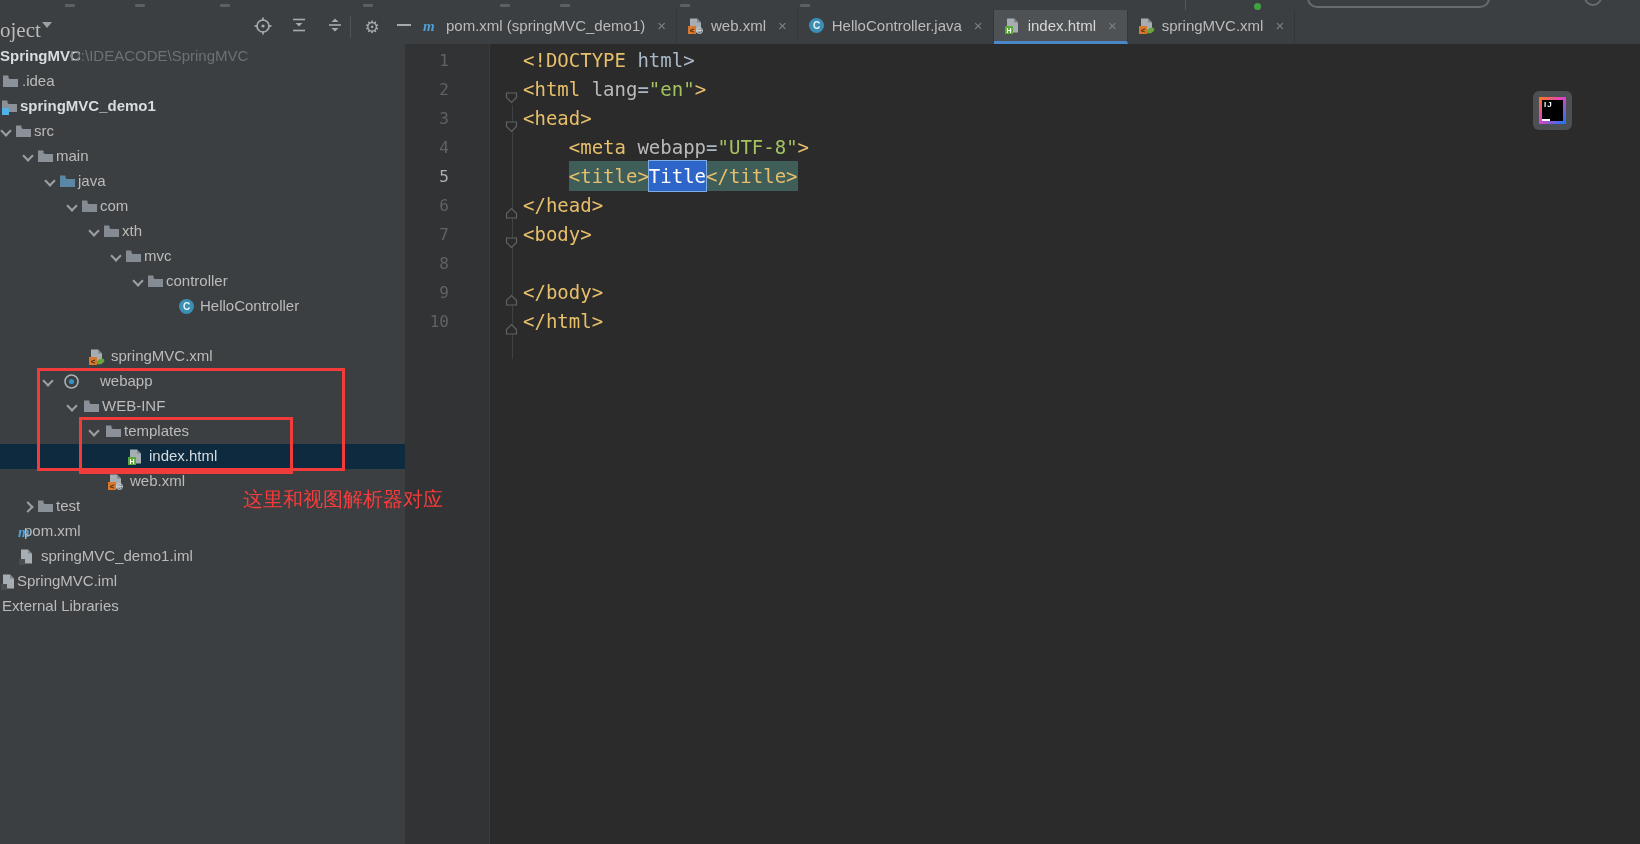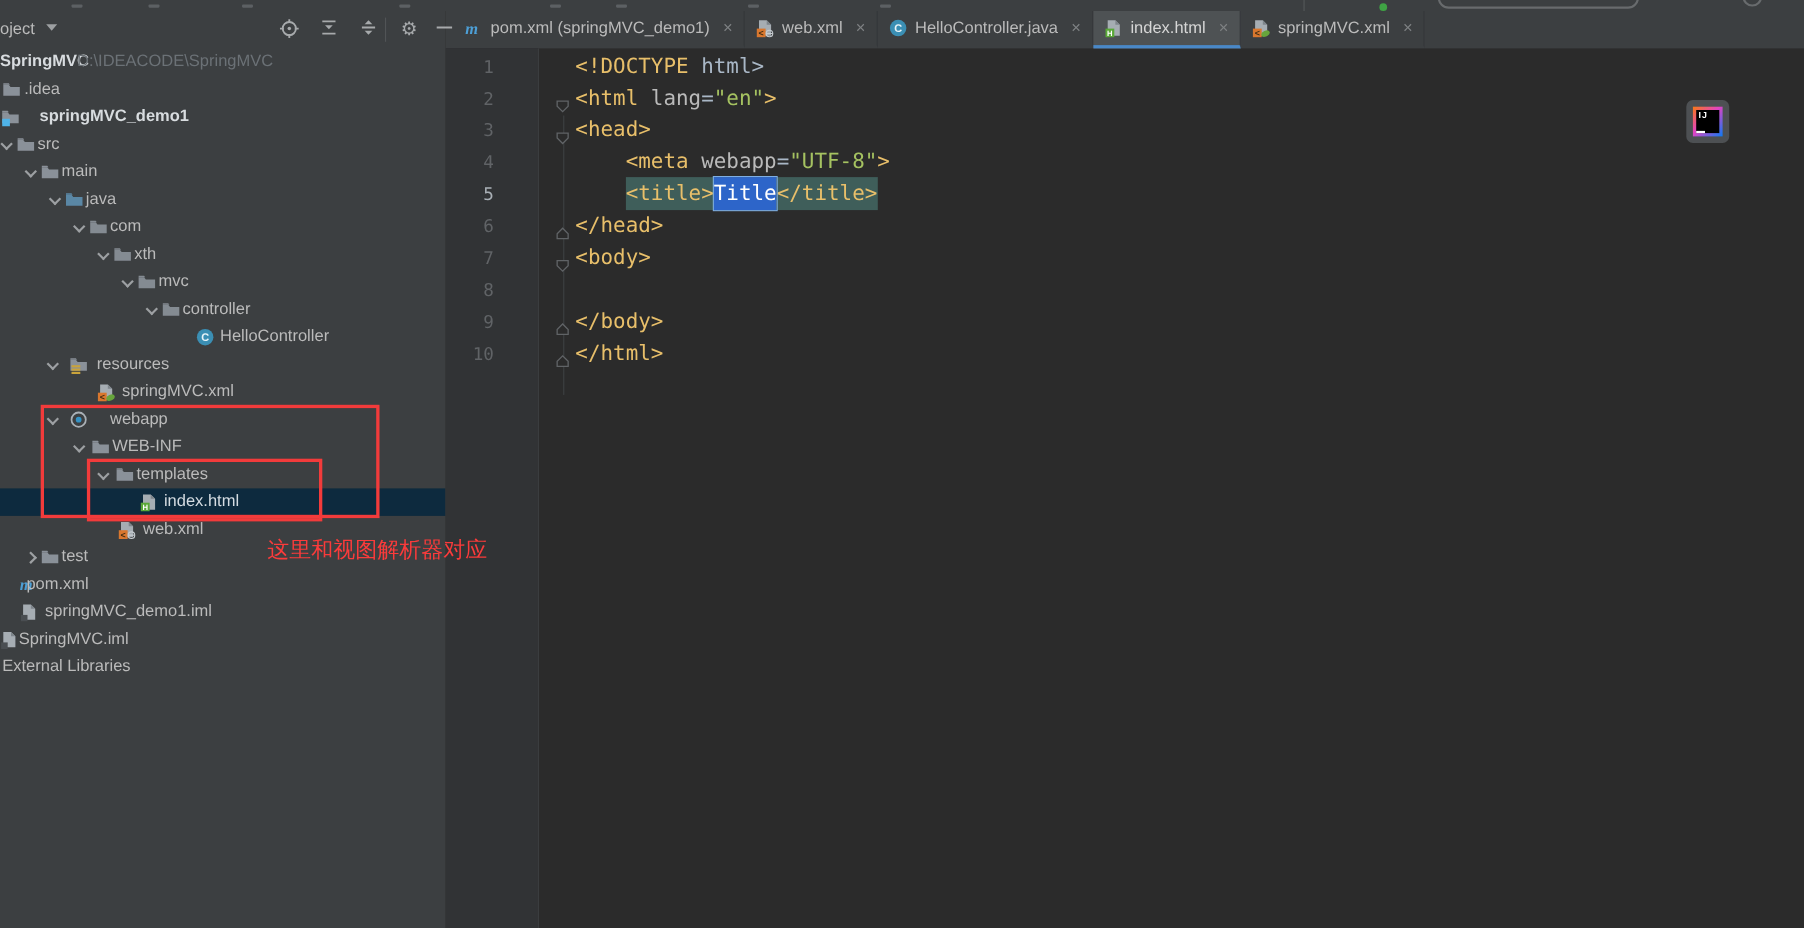--- a/index.html
+++ b/index.html
@@ -18,21 +18,21 @@
   .top-strip{position:absolute;left:0;top:0;width:1640px;height:10px;background:var(--panel-bg);overflow:hidden;z-index:5;}
   .ts-mark{position:absolute;top:4px;width:10px;height:3px;background:#5c6063;border-radius:1px;}
   .ts-sep{position:absolute;top:0;width:1px;height:10px;background:#55585a;}
   .ts-dot{position:absolute;top:3px;width:7px;height:7px;border-radius:50%;background:#3FA344;}
   .ts-combo{position:absolute;left:1307px;top:-16px;width:183px;height:24px;border:2px solid #686B6D;border-radius:10px;}
   .ts-circle{position:absolute;left:1584px;top:-12px;width:18px;height:18px;border:2px solid #686B6D;border-radius:50%;}
 
   
   .project-panel{position:absolute;left:0;top:10px;width:405px;height:834px;background:var(--panel-bg);z-index:2;}
   .panel-header{position:absolute;left:0;top:0;width:420px;height:34px;}
-  .ph-title{position:absolute;left:0;top:8px;color:#BBBBBB;font-size:15px;}
+  .ph-title{position:absolute;left:0;top:8px;color:#BBBBBB;font-size:21px;font-family:Liberation Serif, serif;}
   .ph-caret{position:absolute;left:42px;top:12px;width:0;height:0;border-left:5px solid transparent;border-right:5px solid transparent;border-top:6px solid #9DA0A2;}
   .ph-ic{position:absolute;top:7px;width:20px;height:20px;color:#A7AAAC;font-size:17px;line-height:20px;text-align:center;}
   .ph-sep{position:absolute;top:6px;width:1px;height:22px;background:#515456;}
 
   
   .tree{position:absolute;left:0;top:0;width:405px;height:834px;overflow:hidden;}
   .tree-row{position:absolute;left:0;width:405px;height:25px;font-size:15px;color:var(--treetext);}
   .tree-row .lbl{position:absolute;top:3px;white-space:nowrap;}
   .tree-row .sfx{position:absolute;top:3px;color:#6B7176;white-space:nowrap;}
   .tree-row.bold .lbl{font-weight:bold;color:#D8DCDF;}
@@ -133,21 +133,21 @@
             </svg></span>
           <span class="lbl" style="left: 22px;">.idea</span>
         </div>
         <div class="tree-row bold" style="top: 84px;">
           <span class="tico" style="left: 1px;"><svg viewBox="0 0 17 17" width="17" height="17">
               <path d="M1 14 V4 h5 l1.6 2 H16 v8 z" fill="#8A9199"></path>
               <path d="M1 4 V2.6 h5 l1 1.4 z" fill="#8A9199"></path>
             </svg><svg viewBox="0 0 17 17" width="17" height="17" style="position:absolute;left:0;top:0">
               <rect x="1" y="10" width="7" height="7" fill="#4FB3E8"></rect>
             </svg></span>
-          <span class="lbl" style="left: 20px; margin-left: 16px;">springMVC_demo1</span>
+          <span class="lbl" style="left: 20px;">springMVC_demo1</span>
         </div>
         <div class="tree-row" style="top: 109px;">
           <span class="chev down" style="left: 2px;"></span>
           <span class="tico" style="left: 15px;"><svg viewBox="0 0 17 17" width="17" height="17">
               <path d="M1 14 V4 h5 l1.6 2 H16 v8 z" fill="#8A9199"></path>
               <path d="M1 4 V2.6 h5 l1 1.4 z" fill="#8A9199"></path>
             </svg></span>
           <span class="lbl" style="left: 34px;">src</span>
         </div>
         <div class="tree-row" style="top: 134px;">
@@ -197,32 +197,20 @@
               <path d="M1 4 V2.6 h5 l1 1.4 z" fill="#848B92"></path>
             </svg></span>
           <span class="lbl" style="left: 166px;">controller</span>
         </div>
         <div class="tree-row" style="top: 284px;">
           <span class="tico" style="left: 178px;"><svg viewBox="0 0 17 17" width="17" height="17">
               <circle cx="8.5" cy="8.5" r="7.5" fill="#3B8FB4"></circle>
               <text x="8.5" y="12.2" font-size="10" font-family="Liberation Sans,sans-serif" fill="#E8F4F8" text-anchor="middle" font-weight="bold">C</text>
             </svg></span>
           <span class="lbl" style="left: 200px;">HelloController</span>
-        </div>
-        <div class="tree-row" style="top: 309px;">
-          <span class="chev down" style="left: 44px;"></span>
-          <span class="tico" style="left: 63px;"><svg viewBox="0 0 17 17" width="17" height="17">
-              <path d="M1 14 V4 h5 l1.6 2 H16 v8 z" fill="#8A9199"></path>
-              <path d="M1 4 V2.6 h5 l1 1.4 z" fill="#8A9199"></path>
-            </svg><svg viewBox="0 0 17 17" width="17" height="17" style="position:absolute;left:0;top:0">
-              <rect x="2" y="9" width="8" height="2" fill="#C9A33B"></rect>
-              <rect x="2" y="12" width="8" height="2" fill="#C9A33B"></rect>
-              <rect x="2" y="15" width="8" height="2" fill="#C9A33B"></rect>
-            </svg></span>
-          <span class="lbl" style="left: 88px;">resources</span>
         </div>
         <div class="tree-row" style="top: 334px;">
           <span class="tico" style="left: 88px;"><svg viewBox="0 0 17 17" width="17" height="17">
               <path d="M3 1.5 h7 l4 4 V15.5 H3 z" fill="#A6ADB3"></path>
               <path d="M10 1.5 l4 4 h-4 z" fill="#7E858B"></path>
               <rect x="1" y="9" width="8" height="8" fill="#D9772E"></rect>
               <text x="5" y="15.8" font-size="8" font-weight="bold" font-family="Liberation Sans,sans-serif" fill="#3c2a12" text-anchor="middle">&lt;</text>
               <ellipse cx="12.5" cy="13.5" rx="4" ry="2.6" fill="#67A53C" transform="rotate(-25 12.5 13.5)"></ellipse>
             </svg></span>
           <span class="lbl" style="left: 111px;">springMVC.xml</span>

